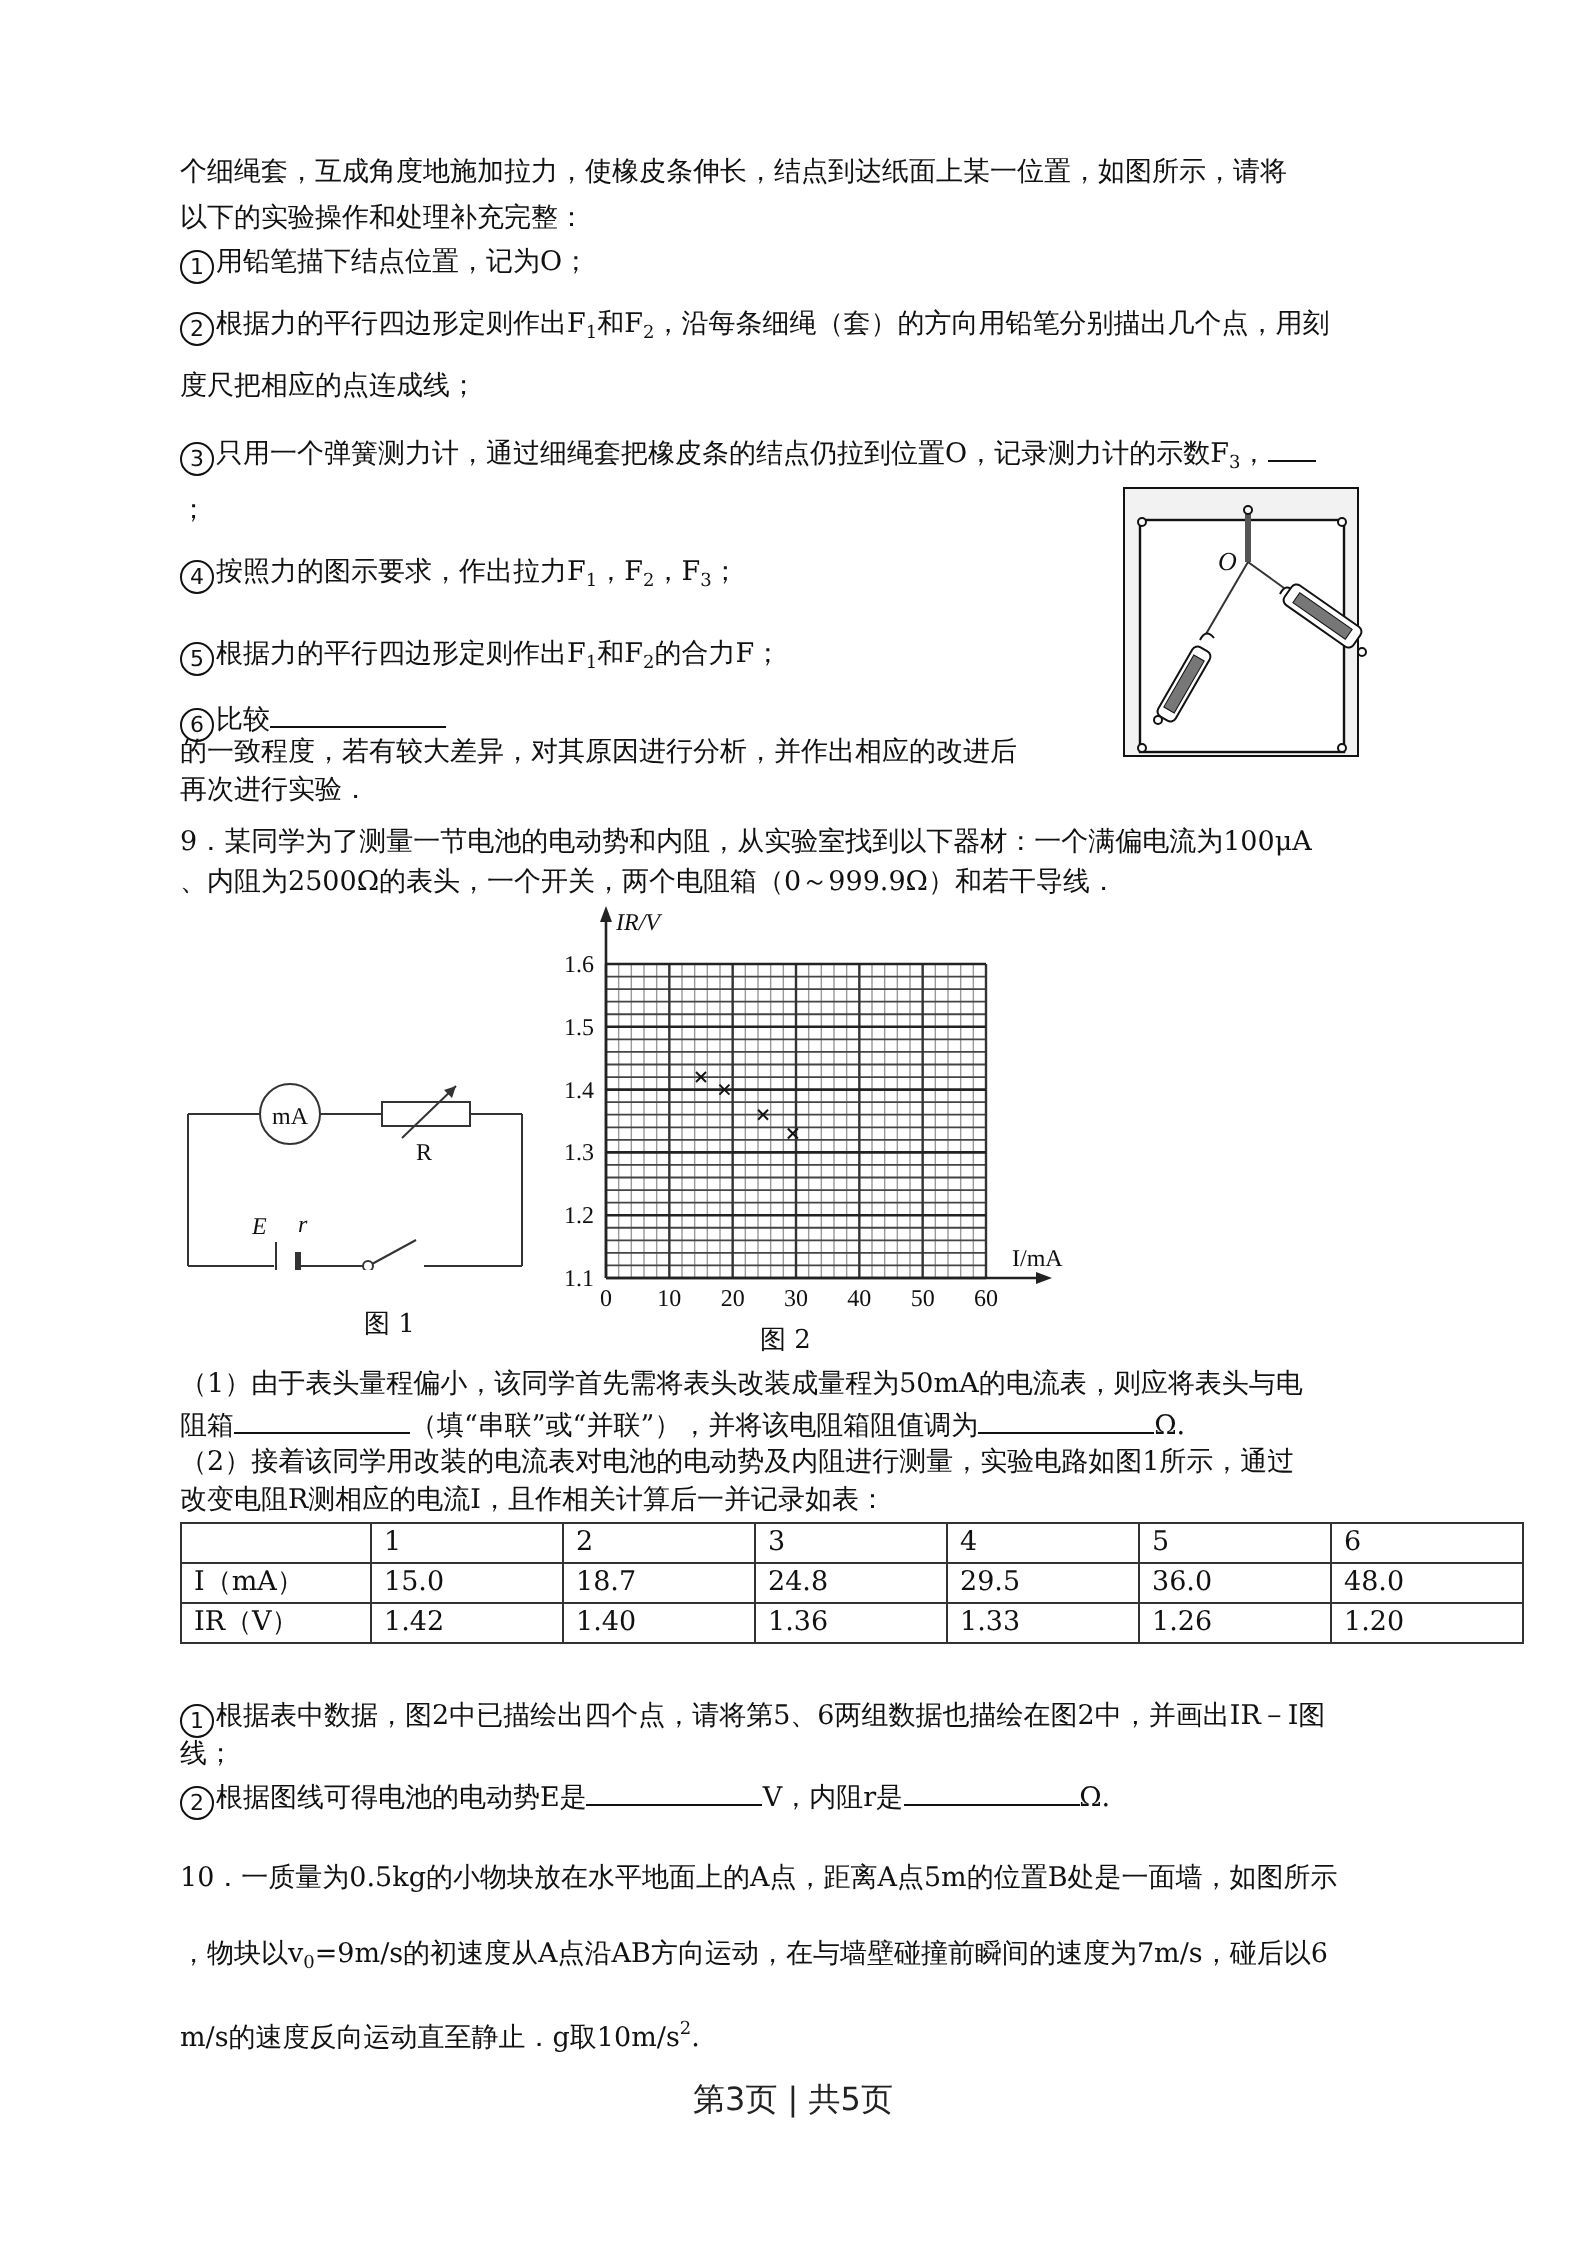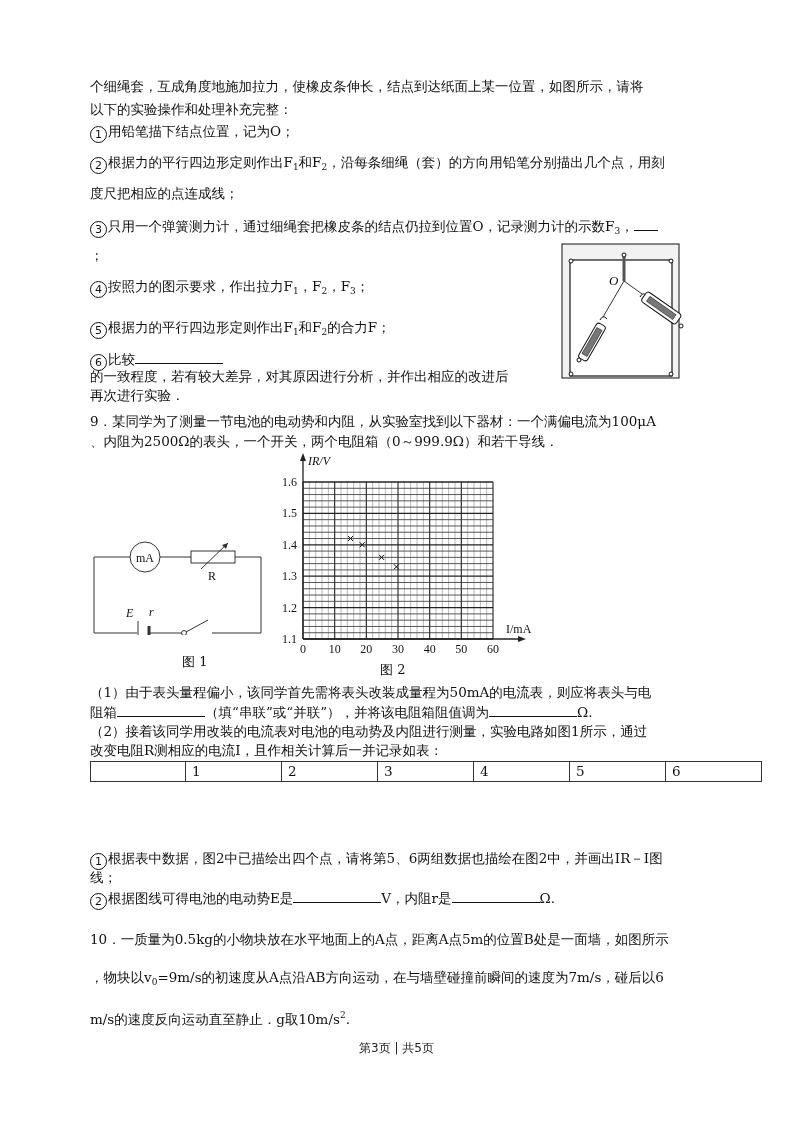--- a/index.html
+++ b/index.html
@@ -11,21 +11,21 @@
   sub { font-size: 9px; vertical-align: -3px; }
   sup { font-size: 9px; vertical-align: 6px; }
   .circ { display: inline-block; width: 15px; height: 15px; border: 1px solid #111; border-radius: 50%;
           text-align: center; line-height: 15px; font-size: 11px; margin-right: 1px; vertical-align: -2px;
           font-family: "DejaVu Sans", sans-serif; }
   table.data { position: absolute; left: 90px; top: 761px; width: 672px; border-collapse: collapse;
                font-size: 13.5px; }
   table.data td { border: 1px solid #333; height: 19px; padding: 0 0 0 6px; line-height: 19px; }
   table.data td:first-child { width: 88px; }
   .footer { position: absolute; left: 0; width: 793px; top: 1040px; text-align: center;
-            font-family: "DejaVu Sans", sans-serif; font-size: 12px; color: #222; }
+            font-family: "DejaVu Sans", sans-serif; font-size: 16px; color: #222; }
   .fig-label { position: absolute; font-size: 13px; font-family: "DejaVu Serif", serif; }
   svg text { font-family: "Liberation Serif", "DejaVu Serif", serif; }
 </style>
 </head>
 <body>
 
 <div class="line" style="top:77px">个细绳套，互成角度地施加拉力，使橡皮条伸长，结点到达纸面上某一位置，如图所示，请将</div>
 <div class="line" style="top:100px">以下的实验操作和处理补充完整：</div>
 
 <div class="line" style="top:122px">
@@ -230,20 +230,38 @@
   <tbody>
       <tr>
     <td></td>
     <td>1</td>
     <td>2</td>
     <td>3</td>
     <td>4</td>
     <td>5</td>
     <td>6</td>
   </tr>
+  <tr>
+    <td>I（mA）</td>
+    <td>15.0</td>
+    <td>18.7</td>
+    <td>24.8</td>
+    <td>29.5</td>
+    <td>36.0</td>
+    <td>48.0</td>
+  </tr>
+  <tr>
+    <td>IR（V）</td>
+    <td>1.42</td>
+    <td>1.40</td>
+    <td>1.36</td>
+    <td>1.33</td>
+    <td>1.26</td>
+    <td>1.20</td>
+  </tr>
 </tbody>
   </table>
 
 <div class="line" style="top:849px">
   <span class="circ">1</span><span>根据表中数据，图2中已描绘出四个点，请将第5、6两组数据也描绘在图2中，并画出IR－I图</span>
 </div>
 <div class="line" style="top:868px">线；</div>
 <div class="line" style="top:888px">
   <span class="circ">2</span><span>根据图线可得电池的电动势E是</span><span class="blank" style="width:88px"></span><span>V，内阻r是</span><span class="blank" style="width:88px"></span><span>Ω.</span>
 </div>

